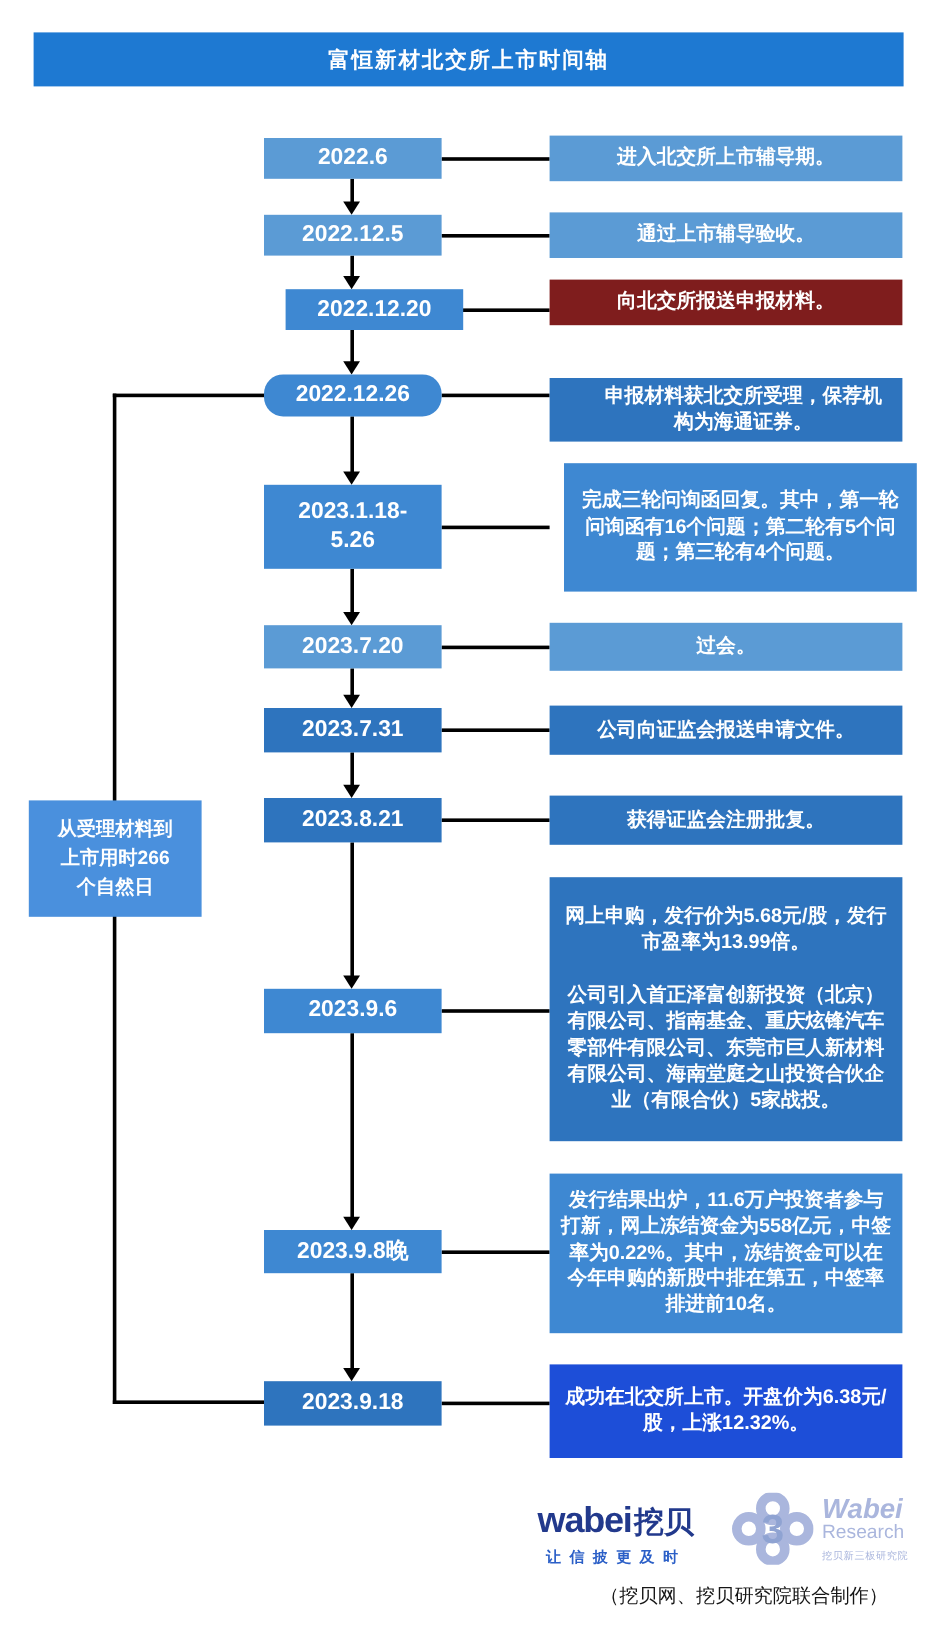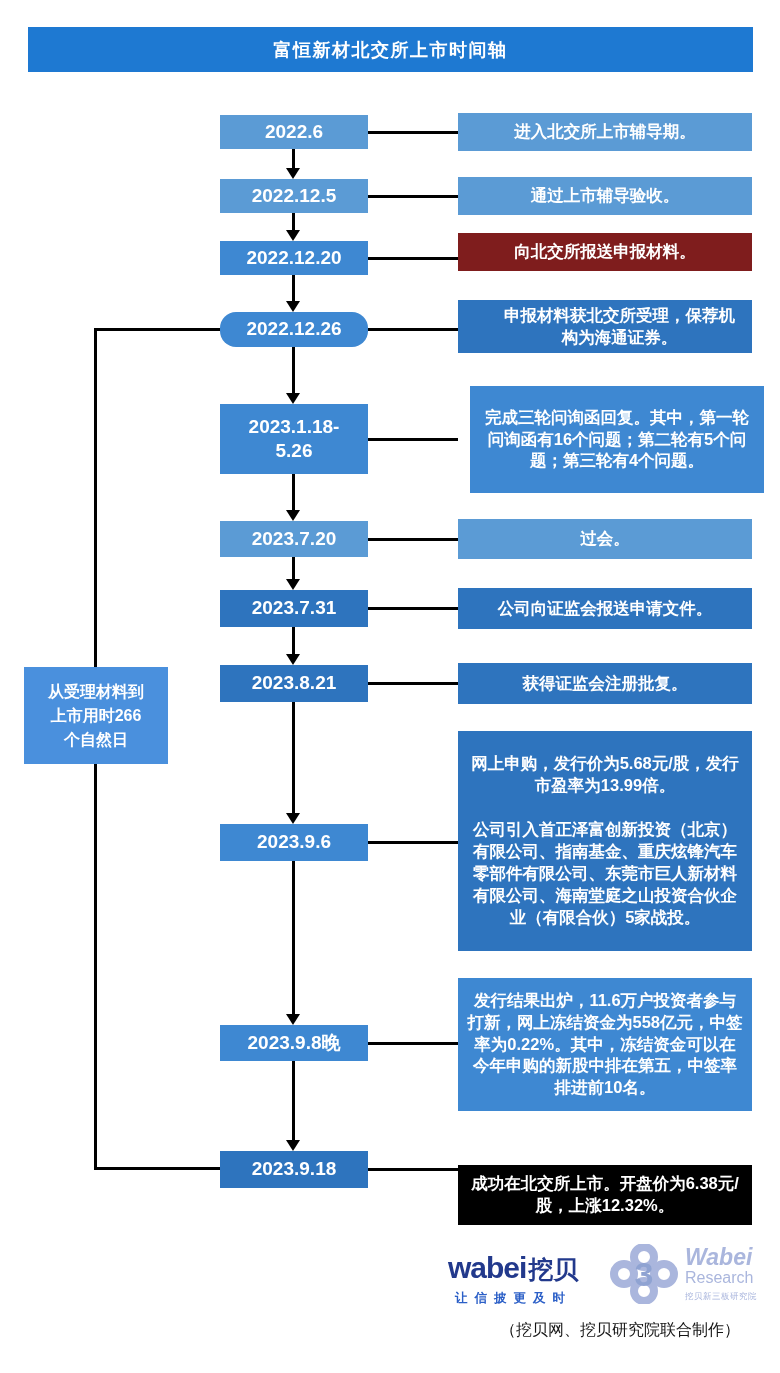--- a/index.html
+++ b/index.html
@@ -67,30 +67,30 @@
       <div class="date-box" style="top: 115px; height: 34px; background: rgb(91, 155, 213);">2022.6</div>
       <div class="hline" style="top: 130.5px;"></div>
       <div class="desc-box" style="top: 113px; height: 38px; background: rgb(91, 155, 213);">进入北交所上市辅导期。</div>
       <div class="date-box" style="top: 179px; height: 34px; background: rgb(91, 155, 213);">2022.12.5</div>
       <div class="hline" style="top: 194.5px;"></div>
       <div class="desc-box" style="top: 177px; height: 38px; background: rgb(91, 155, 213);">通过上市辅导验收。</div>
       <div class="v-arrow" style="top: 149px; height: 30px;">
         <i class="shaft" style="height: 21px;"></i>
         <i class="head"></i>
       </div>
-      <div class="date-box" style="top: 241px; height: 34px; background: rgb(62, 136, 210);">2022.12.20</div>
+      <div class="date-box" style="top: 241px; height: 34px; background: rgb(62, 136, 210); margin-left: 18px;">2022.12.20</div>
       <div class="hline" style="top: 256.5px;"></div>
       <div class="desc-box" style="top: 233px; height: 38px; background: #7f1d1d;">向北交所报送申报材料。</div>
       <div class="v-arrow" style="top: 213px; height: 28px;">
         <i class="shaft" style="height: 19px;"></i>
         <i class="head"></i>
       </div>
       <div class="date-box" style="top: 312px; height: 35px; background: rgb(62, 136, 210); border-radius: 16px;">2022.12.26</div>
       <div class="hline" style="top: 328px;"></div>
-      <div class="desc-box" style="top: 300px; height: 53px; background: rgb(46, 116, 190); padding-left: 38px;">申报材料获北交所受理，保荐机构为海通证券。</div>
+      <div class="desc-box" style="top: 315px; height: 53px; background: rgb(46, 116, 190); padding-left: 38px;">申报材料获北交所受理，保荐机构为海通证券。</div>
       <div class="v-arrow" style="top: 275px; height: 37px;">
         <i class="shaft" style="height: 28px;"></i>
         <i class="head"></i>
       </div>
       <div class="date-box" style="top: 404px; height: 70px; background: rgb(62, 136, 210);">2023.1.18-
 5.26</div>
       <div class="hline" style="top: 437.5px;"></div>
       <div class="desc-box" style="top: 386px; height: 107px; background: rgb(62, 136, 210); margin-left: 12px;">完成三轮问询函回复。其中，第一轮问询函有16个问题；第二轮有5个问题；第三轮有4个问题。</div>
       <div class="v-arrow" style="top: 347px; height: 57px;">
         <i class="shaft" style="height: 48px;"></i>
@@ -128,21 +128,21 @@
       </div>
       <div class="date-box" style="top: 1025px; height: 36px; background: rgb(62, 136, 210);">2023.9.8晚</div>
       <div class="hline" style="top: 1041.5px;"></div>
       <div class="desc-box" style="top: 978px; height: 133px; background: rgb(62, 136, 210);">发行结果出炉，11.6万户投资者参与打新，网上冻结资金为558亿元，中签率为0.22%。其中，冻结资金可以在今年申购的新股中排在第五，中签率排进前10名。</div>
       <div class="v-arrow" style="top: 861px; height: 164px;">
         <i class="shaft" style="height: 155px;"></i>
         <i class="head"></i>
       </div>
       <div class="date-box" style="top: 1151px; height: 37px; background: rgb(46, 116, 190);">2023.9.18</div>
       <div class="hline" style="top: 1168px;"></div>
-      <div class="desc-box" style="top: 1137px; height: 60px; background: #000000; margin-top: 28px;">成功在北交所上市。开盘价为6.38元/股，上涨12.32%。</div>
+      <div class="desc-box" style="top: 1137px; height: 78px; background: #1d4ed8;">成功在北交所上市。开盘价为6.38元/股，上涨12.32%。</div>
       <div class="v-arrow" style="top: 1061px; height: 90px;">
         <i class="shaft" style="height: 81px;"></i>
         <i class="head"></i>
       </div>
     </div>
 
   <div class="wabei">
     <div class="wabei-word"><span class="latin">wabei</span><span class="cjk">挖贝</span></div>
     <div class="slogan">让信披更及时</div>
   </div>

